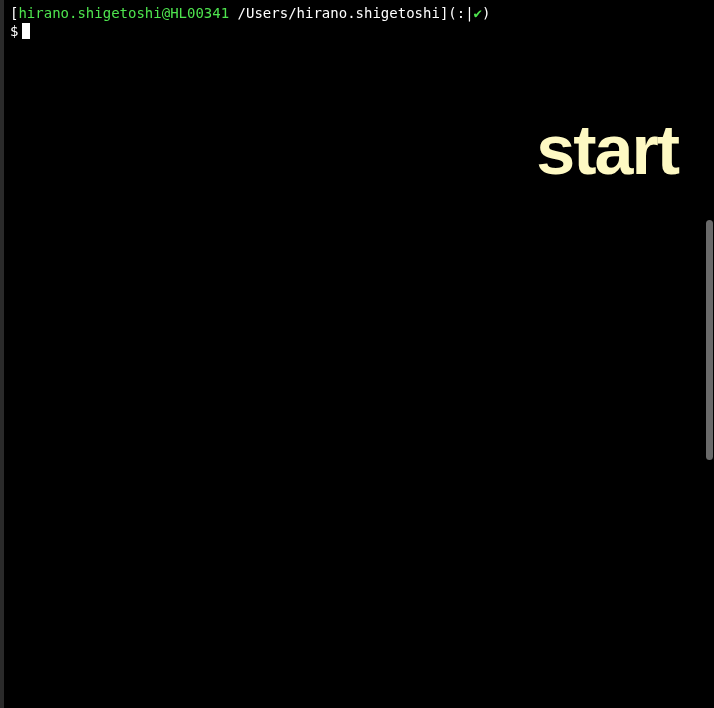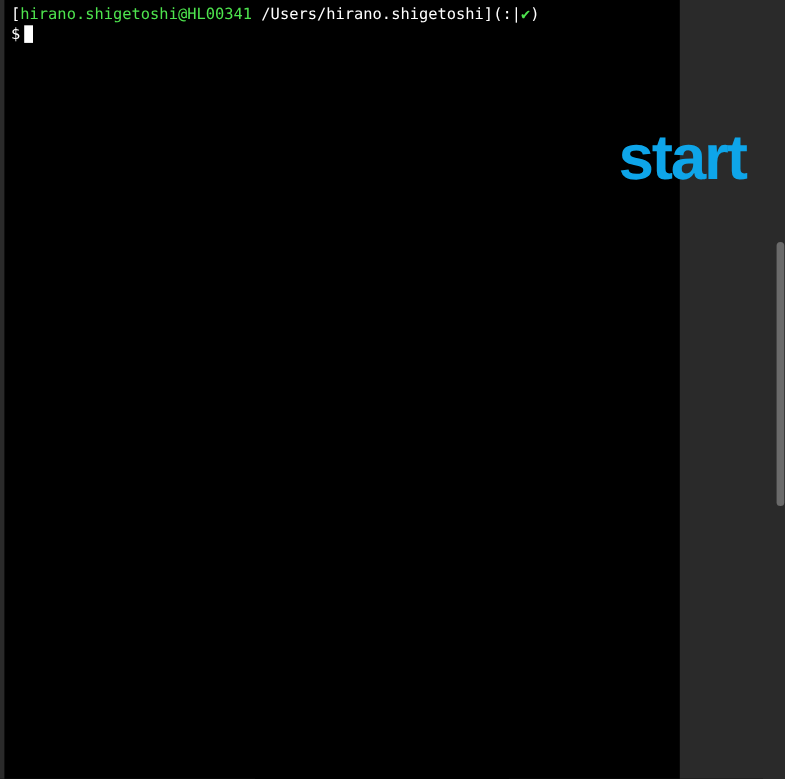--- a/index.html
+++ b/index.html
@@ -14,21 +14,21 @@
       background: #2a2a2a;
       font-family: 'Menlo', 'Monaco', 'Consolas', monospace;
       overflow: hidden;
       position: relative;
     }
     
     .terminal-container {
       position: absolute;
       left: 4px;
       top: 0;
-      width: 614px;
+      width: 710px;
       height: 708px;
       background: #000000;
       padding: 4px 6px;
     }
     
     .prompt-line {
       font-size: 14px;
       line-height: 1.3;
       white-space: nowrap;
     }
@@ -62,22 +62,22 @@
       background: #ffffff;
       vertical-align: middle;
     }
     
     .overlay-text {
       position: absolute;
       right: 36px;
       top: 110px;
       font-family: 'Arial Rounded MT Bold', 'Helvetica Neue', Arial, sans-serif;
       font-weight: 900;
-      font-size: 58px;
-      color: #0ea5e9;
+      font-size: 70px;
+      color: #fef9c3;
       letter-spacing: -2px;
     }
     
     .scrollbar {
       position: absolute;
       right: 1px;
       top: 220px;
       width: 7px;
       height: 240px;
       background: #6a6a6a;

